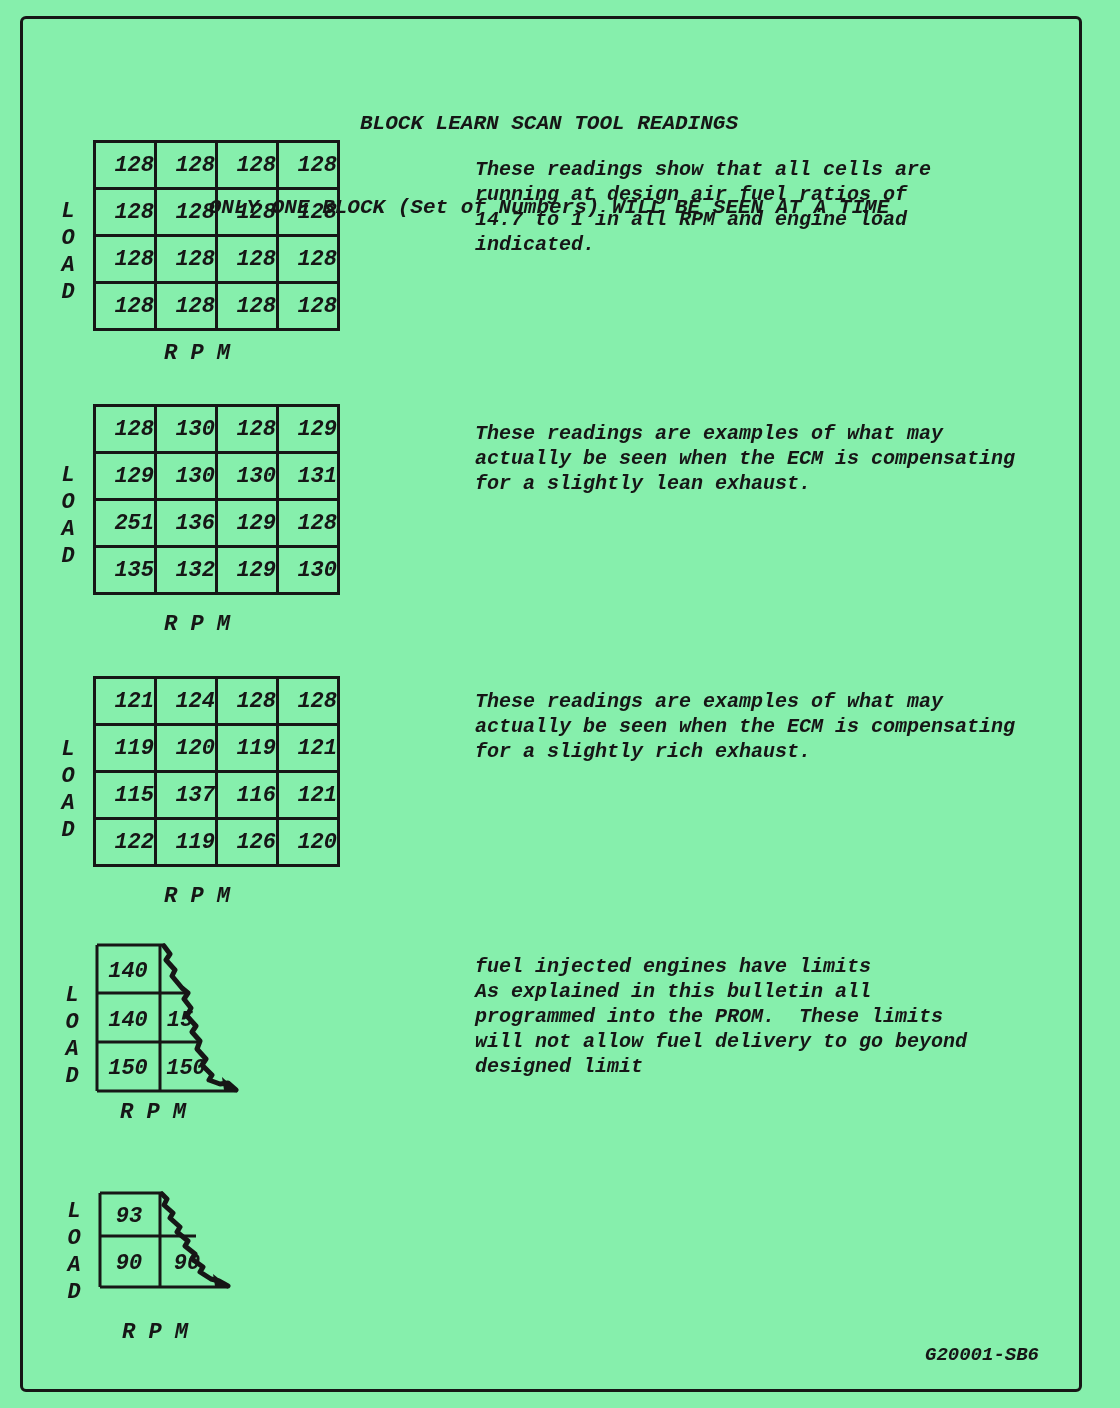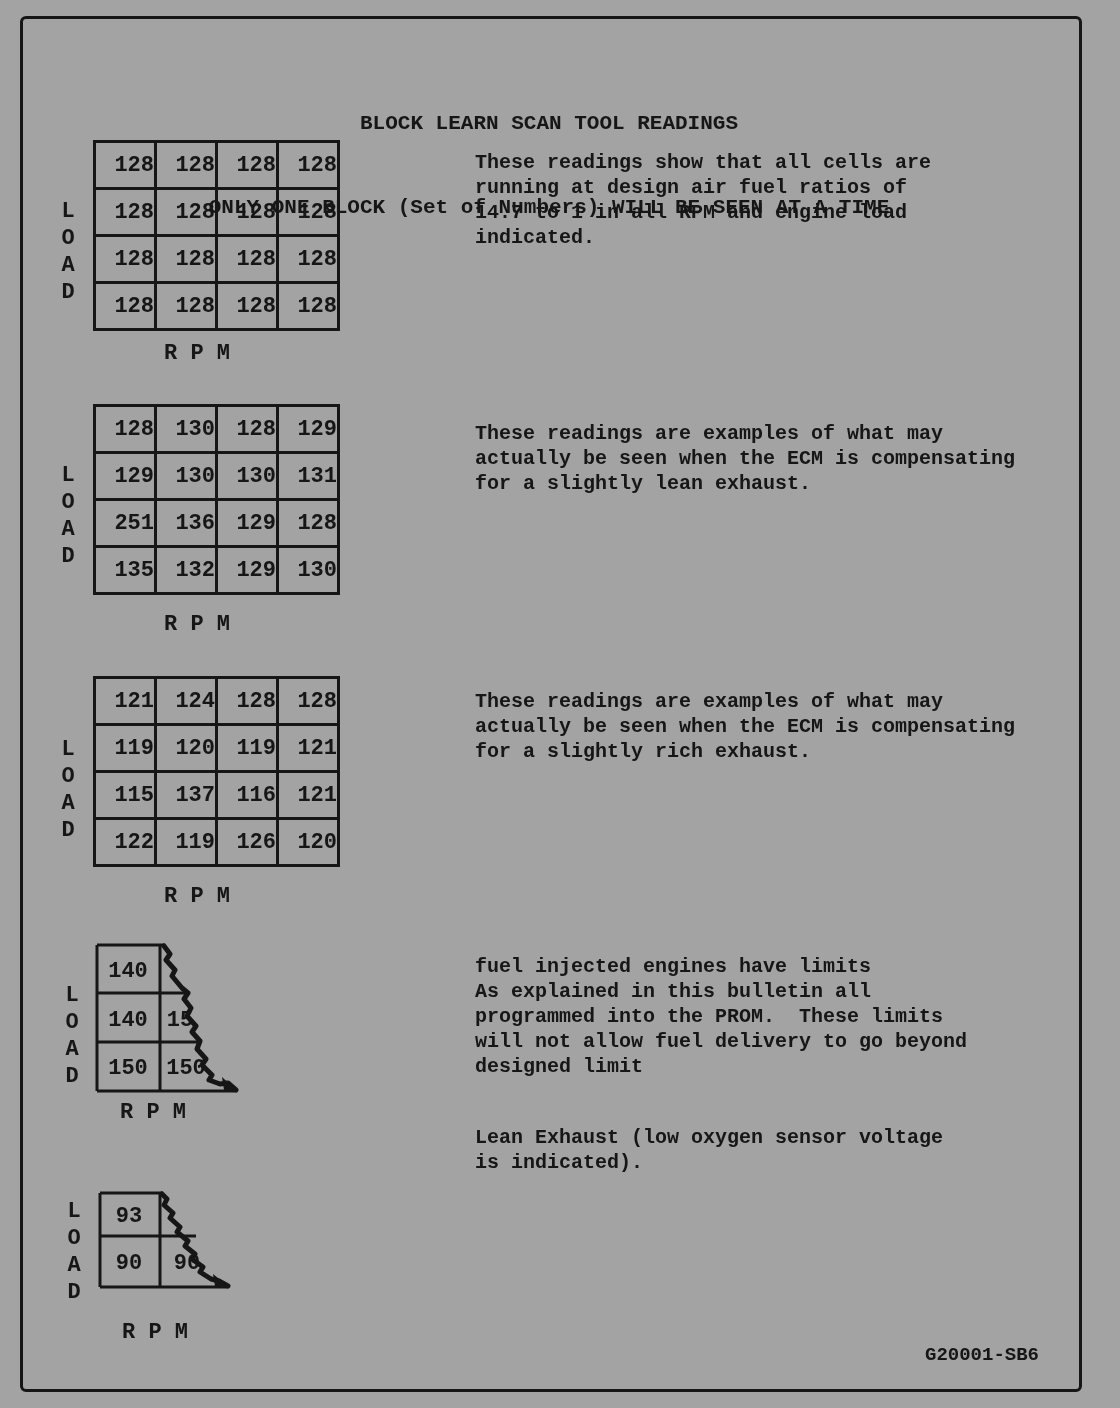--- a/index.html
+++ b/index.html
@@ -1,20 +1,21 @@
 <!DOCTYPE html>
 <html><head>
 <meta charset="utf-8">
 <style>
   html,body{margin:0;padding:0;background:#e9e9e5;}
   .page{
     position:relative;width:1120px;height:1408px;margin:0 auto;
-    background:#a3a3a3;color:#161616;
+    background:#86efac;color:#161616;
     font-family:"Liberation Mono","DejaVu Sans Mono",monospace;
     overflow:hidden;
+    font-style:italic;
   }
   .border-frame{
     position:absolute;left:20px;top:16px;width:1056px;height:1370px;
     border:3px solid #161616;border-radius:6px;
   }
   .title{
     position:absolute;left:20px;top:54px;width:1058px;
     text-align:center;font-size:21px;font-weight:700;line-height:28px;
     letter-spacing:0;white-space:pre;
   }
@@ -86,21 +87,21 @@
     </tr>
     <tr>
       <td>128</td>
       <td>128</td>
       <td>128</td>
       <td>128</td>
     </tr>
   </tbody>
     </table>
   <div class="rpm-label" style="left:164px;top:341px">R P M</div>
-  <div class="text-block" style="left:475px;top:150px">
+  <div class="text-block" style="left:475px;top:157px">
     <div class="tl">These readings show that all cells are</div>
     <div class="tl">running at design air fuel ratios of</div>
     <div class="tl">14.7 to 1 in all RPM and engine load</div>
     <div class="tl">indicated.</div>
   </div>
 
   <div class="load-label" style="left:56px;top:462px">
     <div>L</div>
     <div>O</div>
     <div>A</div>
@@ -199,24 +200,20 @@
     <text x="92" y="132">150</text>
   </svg>
   <div class="rpm-label" style="left:120px;top:1100px">R P M</div>
   <div class="text-block" style="left:475px;top:954px">
     <div class="tl">fuel injected engines have limits</div>
     <div class="tl">As explained in this bulletin all</div>
     <div class="tl">programmed into the PROM.  These limits</div>
     <div class="tl">will not allow fuel delivery to go beyond</div>
     <div class="tl">designed limit</div>
   </div>
-  <div class="text-block" style="left:475px;top:1125px">
-    <div class="tl">Lean Exhaust (low oxygen sensor voltage</div>
-    <div class="tl">is indicated).</div>
-  </div>
 
   <div class="load-label" style="left:62px;top:1198px">
     <div>L</div>
     <div>O</div>
     <div>A</div>
     <div>D</div>
   </div>
   <svg class="torn" style="left:97px;top:1190px" width="150" height="102" viewBox="0 0 150 102">
     <path class="g" d="M3,3 V97 M3,97 H131 M3,3 H66 M63,3 V97 M3,46 H99"></path>
     <path class="jag" d="M65,4 L70,9 67,15 76,23 73,28 83,37 80,42 91,51 88,56 98,64 95,69 106,77 103,82 114,89 122,91 131,96"></path>

